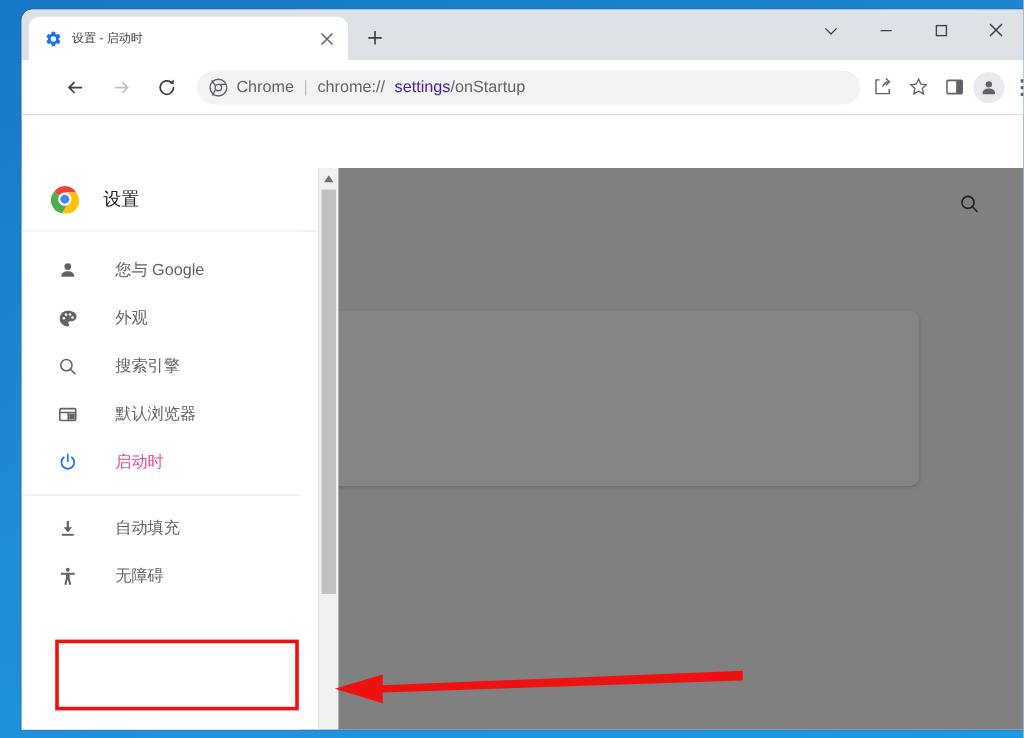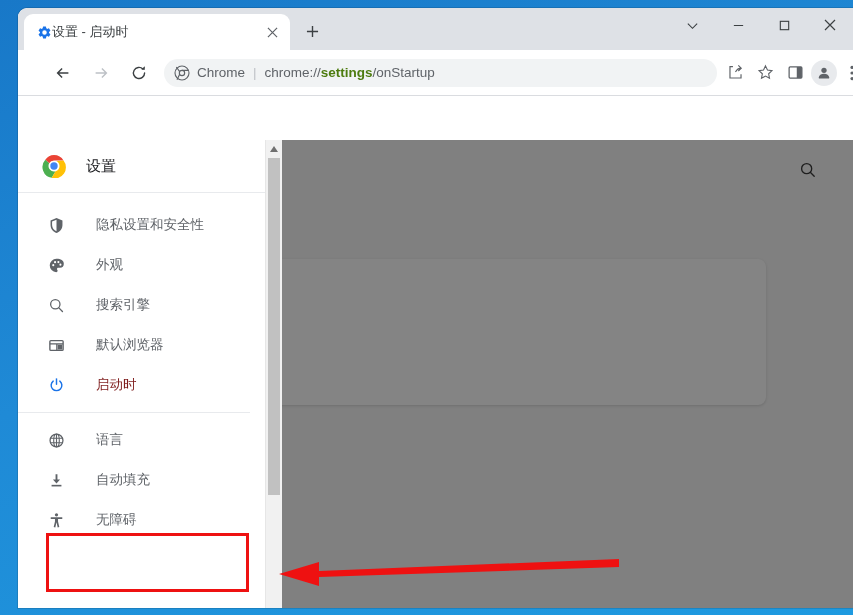--- a/index.html
+++ b/index.html
@@ -52,22 +52,22 @@
     display: flex;
     align-items: center;
   }
   .tab-favicon {
     margin-left: 12px;
     width: 16px; height: 16px;
     flex: 0 0 16px;
     display: flex; align-items: center; justify-content: center;
   }
   .tab-title {
-    margin-left: 0;
-    font-size: 13px;
+    margin-left: 8px;
+    font-size: 10px;
     color: #3c4043;
     white-space: nowrap;
     overflow: hidden;
     flex: 1 1 auto;
   }
   .tab-close {
     width: 24px; height: 24px;
     margin-right: 6px;
     display: flex; align-items: center; justify-content: center;
     flex: 0 0 24px;
@@ -136,21 +136,21 @@
     margin: 0 8px;
     color: #bdc1c6;
     font-size: 13.5px;
   }
   .omni-url {
     font-size: 13.5px;
     color: #5f6368;
     white-space: nowrap;
     overflow: hidden;
   }
-  .omni-url b { color: #4d7c0f; font-weight: 700; }
+  .omni-url b { color: #4c1d95; font-weight: 400; margin-left: 8px; }
   .tb-icon {
     width: 28px; height: 28px;
     display: flex; align-items: center; justify-content: center;
     flex: 0 0 28px;
     margin-right: 2px;
   }
   .tb-avatar {
     width: 26px; height: 26px;
     border-radius: 50%;
     background: #e8eaed;
@@ -244,21 +244,21 @@
     margin-left: 28px;
     flex: 0 0 20px;
     display: flex; align-items: center; justify-content: center;
   }
   .sb-item .sb-label {
     margin-left: 30px;
     font-size: 13.5px;
     color: #5f6368;
     white-space: nowrap;
   }
-  .sb-item.selected .sb-label { color: #7f1d1d; font-family: Liberation Serif, serif; }
+  .sb-item.selected .sb-label { color: #ec4899; font-family: Liberation Serif, serif; }
   .sb-divider {
     height: 1px;
     background: #e8eaed;
     margin: 7px 0 7px 0;
   }
 
   
   .sb-scroll {
     position: absolute;
     left: 247px; top: 0;
@@ -445,31 +445,31 @@
               <circle cx="24" cy="24" r="9.6" fill="#ffffff"></circle>
               <circle cx="24" cy="24" r="7.4" fill="#4285f4"></circle>
             </svg>
           </span>
           <span class="sb-title">设置</span>
         </div>
 
         <div class="sb-list">
           <div style="height:12px;"></div>
 
-
-
           <div class="sb-item">
             <span class="sb-icon">
               <svg width="17" height="17" viewBox="0 0 20 20">
-                <path fill="#5f6368" d="M10 1.3L3 4.2v5.1c0 4.3 3 8.3 7 9.4 4-1.1 7-5.1 7-9.4V4.2z"></path>
-                <path fill="#ffffff" d="M10 3.1v13.6c-2.9-1-5.2-4.1-5.2-7.4V5.4z"></path>
-              </svg>
-            </span>
-            <span class="sb-label">隐私设置和安全性</span>
-          </div>
+                <circle cx="10" cy="6" r="3.3" fill="#5f6368"></circle>
+                <path fill="#5f6368" d="M10 10.6c-3.5 0-6.3 2-6.3 4.2V16h12.6v-1.2c0-2.2-2.8-4.2-6.3-4.2z"></path>
+              </svg>
+            </span>
+            <span class="sb-label">您与 Google</span>
+          </div>
+
+
 
           <div class="sb-item">
             <span class="sb-icon">
               <svg width="17" height="17" viewBox="0 0 20 20">
                 <path fill="#5f6368" d="M10 2.2a7.8 7.8 0 00-.3 15.6c.9 0 1.6-.7 1.6-1.6 0-.4-.2-.8-.4-1.1-.3-.3-.4-.6-.4-1 0-.9.7-1.6 1.6-1.6h1.9a4.6 4.6 0 004.6-4.6c0-3.4-3.6-5.7-8.6-5.7z"></path>
                 <circle cx="6.2" cy="9.6" r="1.25" fill="#ffffff"></circle>
                 <circle cx="8.3" cy="6.1" r="1.25" fill="#ffffff"></circle>
                 <circle cx="12.2" cy="6" r="1.25" fill="#ffffff"></circle>
                 <circle cx="14.6" cy="9" r="1.25" fill="#ffffff"></circle>
               </svg>
@@ -503,30 +503,20 @@
               <svg width="17" height="17" viewBox="0 0 20 20">
                 <path fill="none" stroke="#1a73e8" stroke-width="1.7" stroke-linecap="round" d="M6.1 4.8a6.3 6.3 0 107.8 0"></path>
                 <path stroke="#1a73e8" stroke-width="1.7" stroke-linecap="round" d="M10 2.2v6.4"></path>
               </svg>
             </span>
             <span class="sb-label">启动时</span>
           </div>
 
           <div class="sb-divider"></div>
 
-          <div class="sb-item">
-            <span class="sb-icon">
-              <svg width="17" height="17" viewBox="0 0 20 20">
-                <circle cx="10" cy="10" r="7.6" fill="none" stroke="#5f6368" stroke-width="1.5"></circle>
-                <ellipse cx="10" cy="10" rx="3.3" ry="7.6" fill="none" stroke="#5f6368" stroke-width="1.3"></ellipse>
-                <path stroke="#5f6368" stroke-width="1.3" d="M2.6 7.4h14.8M2.6 12.6h14.8M10 2.4v15.2"></path>
-              </svg>
-            </span>
-            <span class="sb-label">语言</span>
-          </div>
 
           <div class="sb-item">
             <span class="sb-icon">
               <svg width="17" height="17" viewBox="0 0 20 20">
                 <path fill="#5f6368" d="M8.9 2.6h2.2v6.1h3.1L10 13.6 5.8 8.7h3.1z"></path>
                 <rect x="4.2" y="15.1" width="11.6" height="1.9" fill="#5f6368"></rect>
               </svg>
             </span>
             <span class="sb-label">自动填充</span>
           </div>

